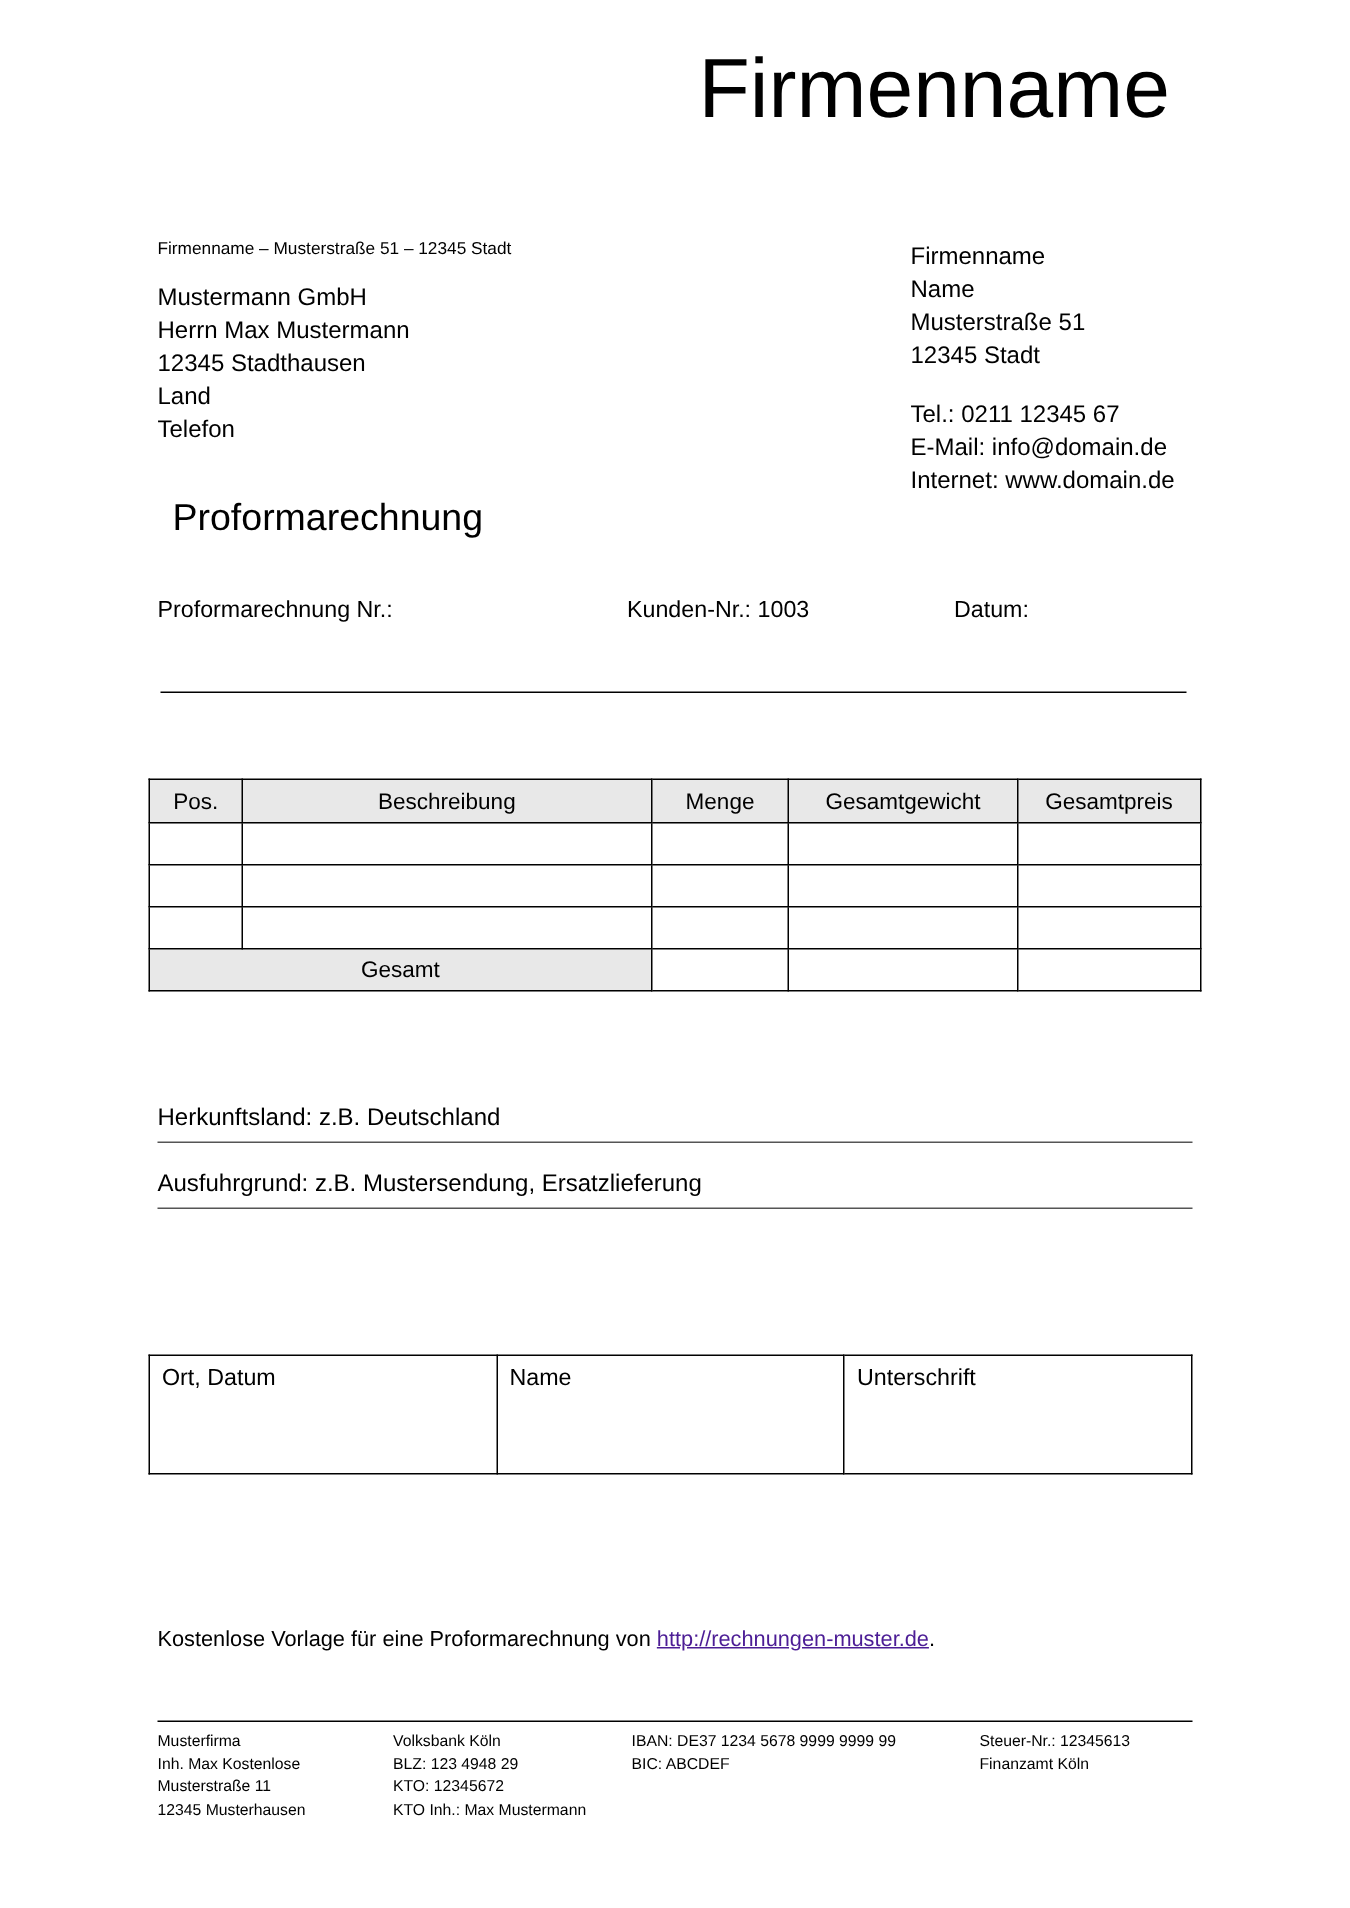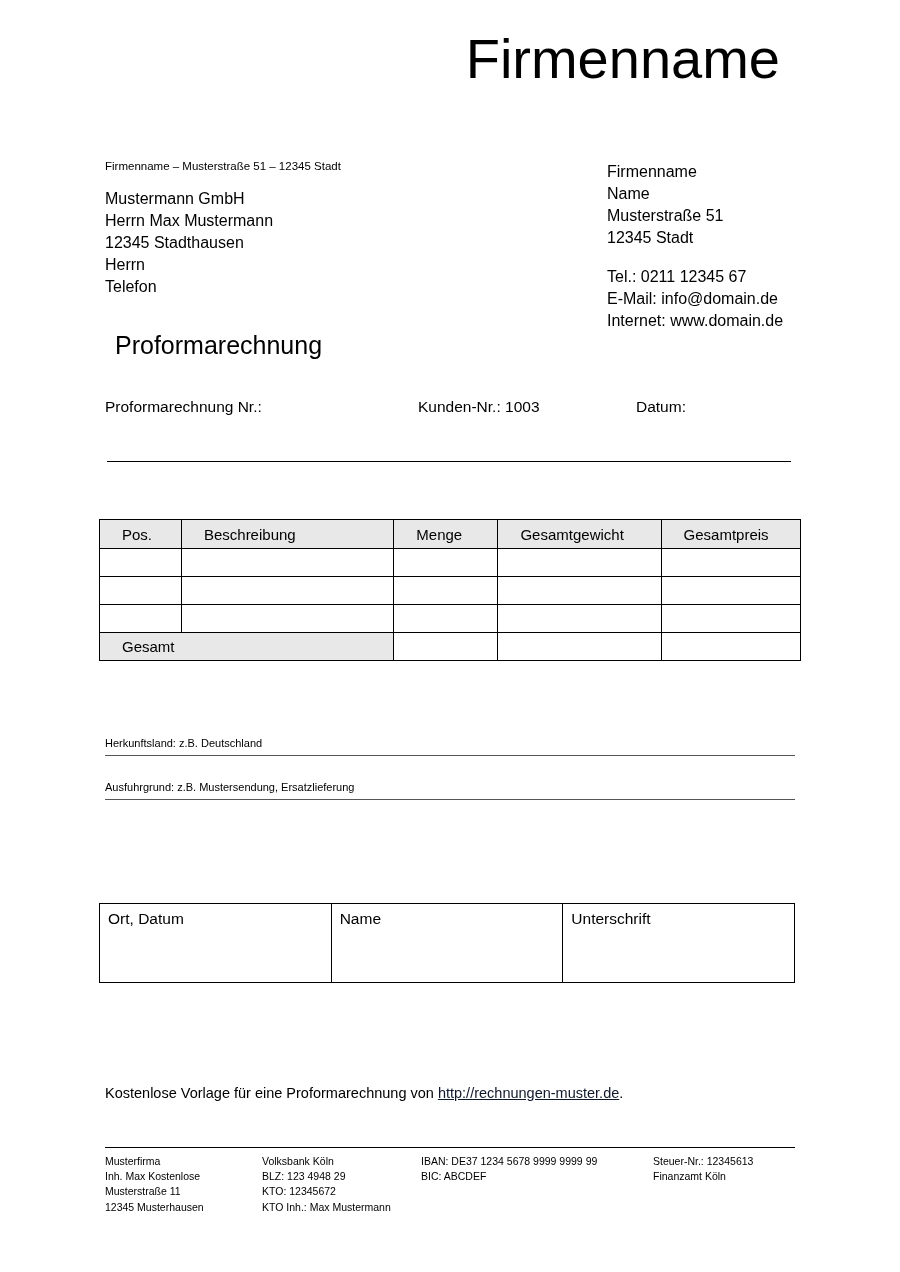--- a/index.html
+++ b/index.html
@@ -94,23 +94,23 @@
   .items-table {
     position: absolute;
     left: 99px;
     top: 519px;
     width: 702px;
     border-collapse: collapse;
     font-size: 15px;
   }
   .items-table td, .items-table th {
     border: 1px solid #000000;
-    padding: 2px 22px;
+    padding: 2px 8px;
     height: 22px;
-    text-align: left;
+    text-align: center;
     font-weight: 400;
     vertical-align: middle;
   }
   .items-table thead td {
     background: #e8e8e8;
     height: 24px;
   }
   .items-table .c-pos { width: 50px; }
   .items-table .c-desc { width: 310px; }
   .items-table .c-menge { width: 84px; }
@@ -121,21 +121,21 @@
   }
   .items-table tbody td {
     height: 23px;
   }
 
   
   .line-field {
     position: absolute;
     left: 105px;
     width: 690px;
-    font-size: 11px;
+    font-size: 16px;
     padding-bottom: 6px;
     border-bottom: 1px solid #555555;
   }
   .line-origin { top: 737px; }
   .line-reason { top: 781px; }
 
   
   .sig-table {
     position: absolute;
     left: 99px;
@@ -153,21 +153,21 @@
   }
 
   
   .footer-note {
     position: absolute;
     left: 105px;
     top: 1085px;
     font-size: 14.5px;
   }
   .footer-note a {
-    color: #0f172a;
+    color: #4c1d95;
     text-decoration: underline;
   }
 
   .footer-rule {
     position: absolute;
     left: 105px;
     top: 1147px;
     width: 690px;
     height: 1px;
     background: #000000;
@@ -194,21 +194,21 @@
 <div class="page">
 
   <div class="company-title">Firmenname</div>
 
   <div class="return-line">Firmenname – Musterstraße 51 – 12345 Stadt</div>
 
   <div class="recipient">
     <div>Mustermann GmbH</div>
     <div>Herrn Max Mustermann</div>
     <div>12345 Stadthausen</div>
-    <div>Herrn</div>
+    <div>Land</div>
     <div>Telefon</div>
   </div>
 
   <div class="sender">
     <div>Firmenname</div>
     <div>Name</div>
     <div>Musterstraße 51</div>
     <div>12345 Stadt</div>
     <div class="gap"></div>
     <div>Tel.: 0211 12345 67</div>

